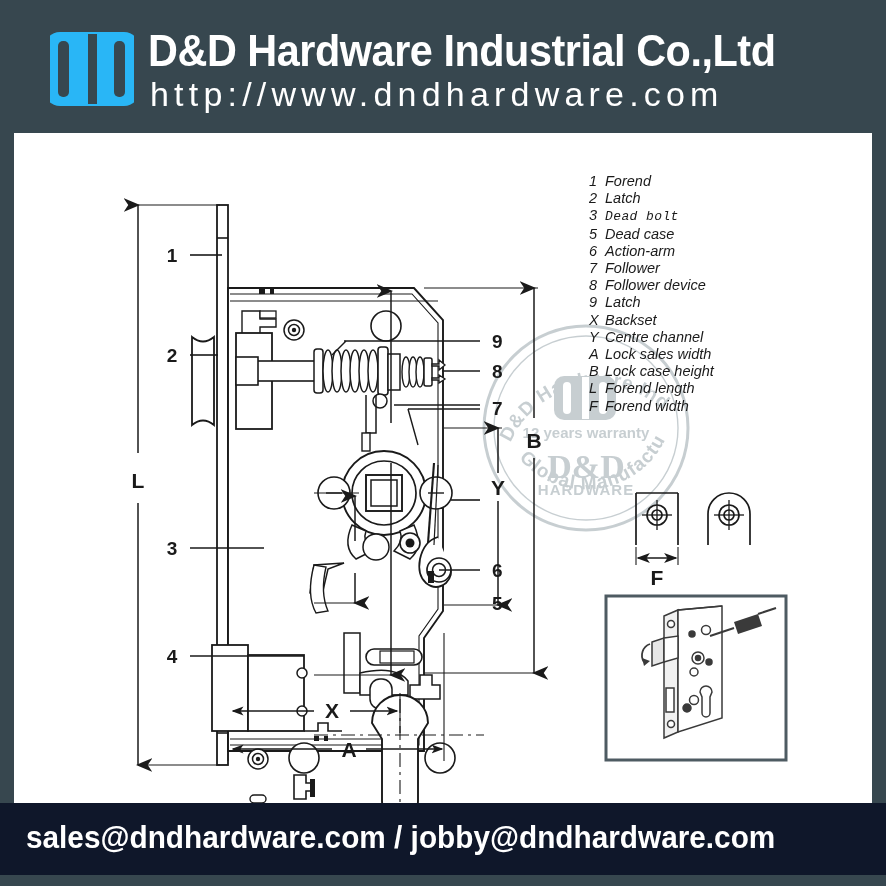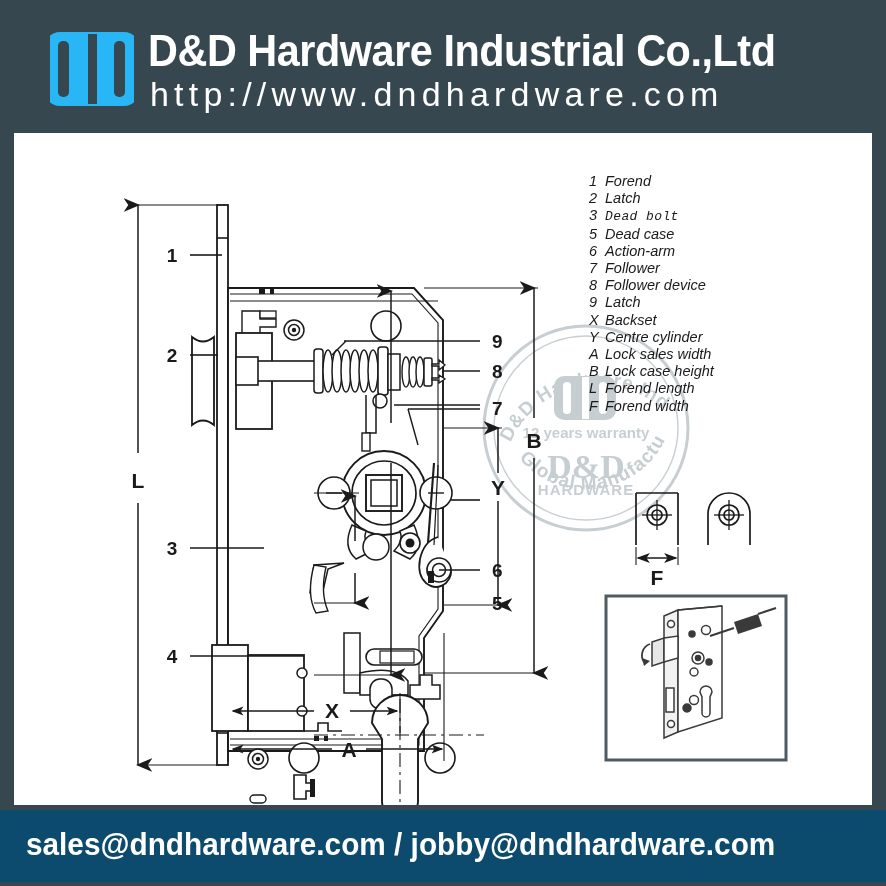--- a/index.html
+++ b/index.html
@@ -22,21 +22,21 @@
     white-space:nowrap;letter-spacing:-.5px;line-height:1;
   }
   #company-url{
     position:absolute;left:150px;top:77px;
     color:#ffffff;font-size:34px;font-weight:normal;
     font-family:"Liberation Sans",sans-serif;
     letter-spacing:5.2px;white-space:nowrap;line-height:1;
   }
 
   
-  #footer{position:absolute;left:0;bottom:4px;width:886px;height:72px;background:#0c4a6e;}
+  #footer{position:absolute;left:0;bottom:11px;width:886px;height:72px;background:#0f172a;}
   #footer-email{
     position:absolute;left:26px;top:17px;
     color:#ffffff;font-size:32px;font-weight:bold;
     font-family:"Liberation Sans Narrow","Liberation Sans",sans-serif;
     transform:scaleX(.93);transform-origin:left top;
     white-space:nowrap;line-height:1.1;
   }
 
   
   #canvas-wrap{
@@ -418,21 +418,21 @@
       <span class="row">
         <span class="key">8</span><span>Follower device</span>
       </span>
       <span class="row">
         <span class="key">9</span><span>Latch</span>
       </span>
       <span class="row">
         <span class="key">X</span><span>Backset</span>
       </span>
       <span class="row">
-        <span class="key">Y</span><span>Centre cylinder</span>
+        <span class="key">Y</span><span>Centre channel</span>
       </span>
       <span class="row">
         <span class="key">A</span><span>Lock sales width</span>
       </span>
       <span class="row">
         <span class="key">B</span><span>Lock case height</span>
       </span>
       <span class="row">
         <span class="key">L</span><span>Forend length</span>
       </span>

